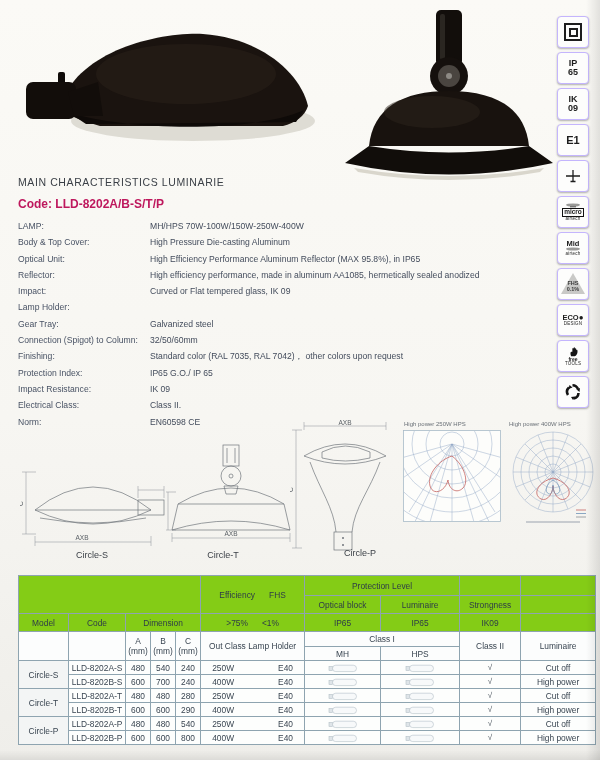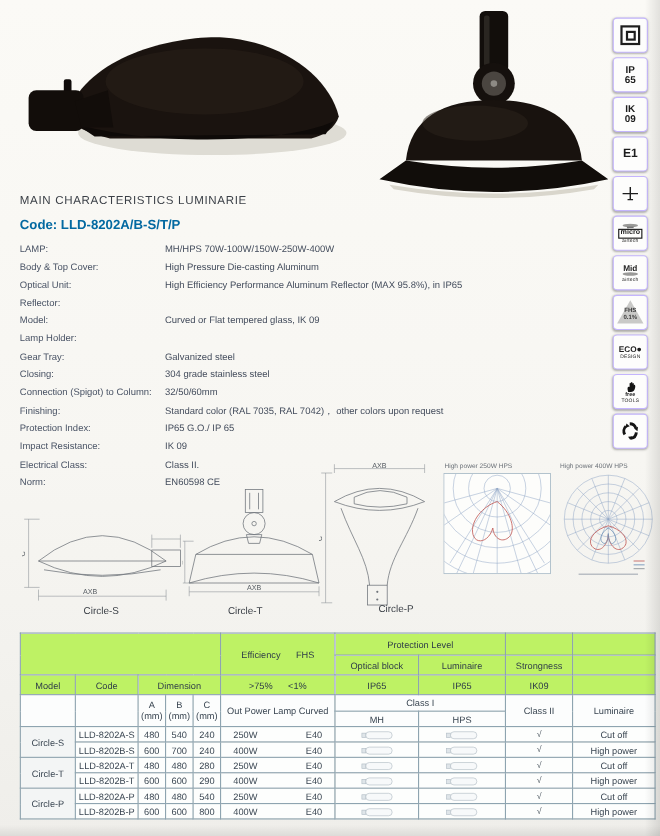--- a/index.html
+++ b/index.html
@@ -30,42 +30,42 @@
   .badge .boxed{border:1px solid #111;padding:0 1px;font-size:6.5px;}
   .nested-sq{width:14px;height:14px;border:2px solid #1d1d1d;display:flex;align-items:center;justify-content:center;}
   .nested-sq>div{width:5px;height:5px;border:2px solid #1d1d1d;}
   .tri-badge{position:relative;width:26px;height:22px;}
   .tri-badge .tri{position:absolute;left:1px;top:0;width:0;height:0;
     border-left:12px solid transparent;border-right:12px solid transparent;border-bottom:21px solid #c9c9c7;}
   .tri-badge .txt{position:absolute;left:0;top:8px;width:26px;text-align:center;font-size:5.5px;font-weight:bold;color:#3a3a3a;}
 
   
   .sec-title{position:absolute;left:18px;top:176px;font-size:10.5px;letter-spacing:.6px;color:#3a3f46;text-align:center;}
-  .code-line{position:absolute;left:18px;top:197px;font-size:12px;font-weight:bold;color:#0369a1;}
+  .code-line{position:absolute;left:18px;top:197px;font-size:12px;font-weight:bold;color:#be185d;}
   .specs{position:absolute;left:18px;top:221px;width:520px;font-size:8.6px;color:#485264;}
   .spec-row{display:flex;height:16.3px;}
   .spec-label{width:132px;flex:none;}
   .spec-value{flex:1;color:#434c5c;white-space:nowrap;}
 
   
   .drawing{position:absolute;}
   .caption{position:absolute;font-size:9px;color:#3a3f46;text-align:center;width:90px;}
   .polar-title{position:absolute;font-size:6px;color:#6a7077;}
   svg .ln{stroke:#70757b;stroke-width:.7;fill:none;}
   svg .dim{stroke:#8a8f95;stroke-width:.5;fill:none;}
   svg .dtxt{font-size:6.5px;fill:#5a6066;font-family:"Liberation Sans",sans-serif;}
   svg .grid{stroke:#8fa6c5;stroke-width:.45;fill:none;}
   svg .red{stroke:#c4625f;stroke-width:.8;fill:none;}
   svg .blue{stroke:#6f93b8;stroke-width:.7;fill:none;}
 
   
   .spec-table{position:absolute;left:18px;top:575px;}
   table{border-collapse:collapse;table-layout:fixed;width:577px;font-size:8.4px;color:#394551;}
   td{border:1px solid #8ea4b0;text-align:center;vertical-align:middle;padding:0;overflow:hidden;}
-  .hdr{background:#bef264;color:#2e3c48;}
+  .hdr{background:#84cc16;color:#2e3c48;}
   .sub{background:#fcfdfd;}
   .datacell{background:#fdfefd;}
   .modelcell{background:#f3f5f5;}
   .gap1{margin-left:14px;}
   .gap2{margin-left:12px;padding-left:32px;}
   .lamp-ic{display:inline-block;vertical-align:middle;}
   .chk{font-size:8px;color:#4a545e;}
 </style>
 </head>
 <body>
@@ -180,35 +180,32 @@
   <div class="spec-row">
       <div class="spec-label">Body &amp; Top Cover:</div>
       <div class="spec-value">High Pressure Die-casting Aluminum</div>
     </div>
   <div class="spec-row">
       <div class="spec-label">Optical Unit:</div>
       <div class="spec-value">High Efficiency Performance Aluminum Reflector (MAX 95.8%), in IP65</div>
     </div>
   <div class="spec-row">
       <div class="spec-label">Reflector:</div>
-    </div>
-  <div class="spec-row">
-      <div class="spec-label">Model:</div>
+      <div class="spec-value">High efficiency performance, made in aluminum AA1085, hermetically sealed anodized</div>
+    </div>
+  <div class="spec-row">
+      <div class="spec-label">Impact:</div>
       <div class="spec-value">Curved or Flat tempered glass, IK 09</div>
     </div>
   <div class="spec-row">
       <div class="spec-label">Lamp Holder:</div>
     </div>
   <div class="spec-row">
       <div class="spec-label">Gear Tray:</div>
       <div class="spec-value">Galvanized steel</div>
-    </div>
-  <div class="spec-row">
-      <div class="spec-label">Closing:</div>
-      <div class="spec-value">304 grade stainless steel</div>
     </div>
   <div class="spec-row">
       <div class="spec-label">Connection (Spigot) to Column:</div>
       <div class="spec-value">32/50/60mm</div>
     </div>
   <div class="spec-row">
       <div class="spec-label">Finishing:</div>
       <div class="spec-value">Standard color (RAL 7035, RAL 7042)， other colors upon request</div>
     </div>
   <div class="spec-row">
@@ -397,21 +394,21 @@
             <div>(mm)</div>
           </td>
     <td class="sub" rowspan="2">
             <div>B</div>
             <div>(mm)</div>
           </td>
     <td class="sub" rowspan="2">
             <div>C</div>
             <div>(mm)</div>
           </td>
-    <td class="sub" rowspan="2">Out Power Lamp Curved</td>
+    <td class="sub" rowspan="2">Out Class Lamp Holder</td>
     <td class="sub" colspan="2">Class I</td>
     <td class="sub" rowspan="2">Class II</td>
     <td class="sub" rowspan="2">Luminaire</td>
   </tr>
   <tr style="height:14px">
     <td class="sub">MH</td>
     <td class="sub">HPS</td>
   </tr>
 
   <tr style="height:14px">

